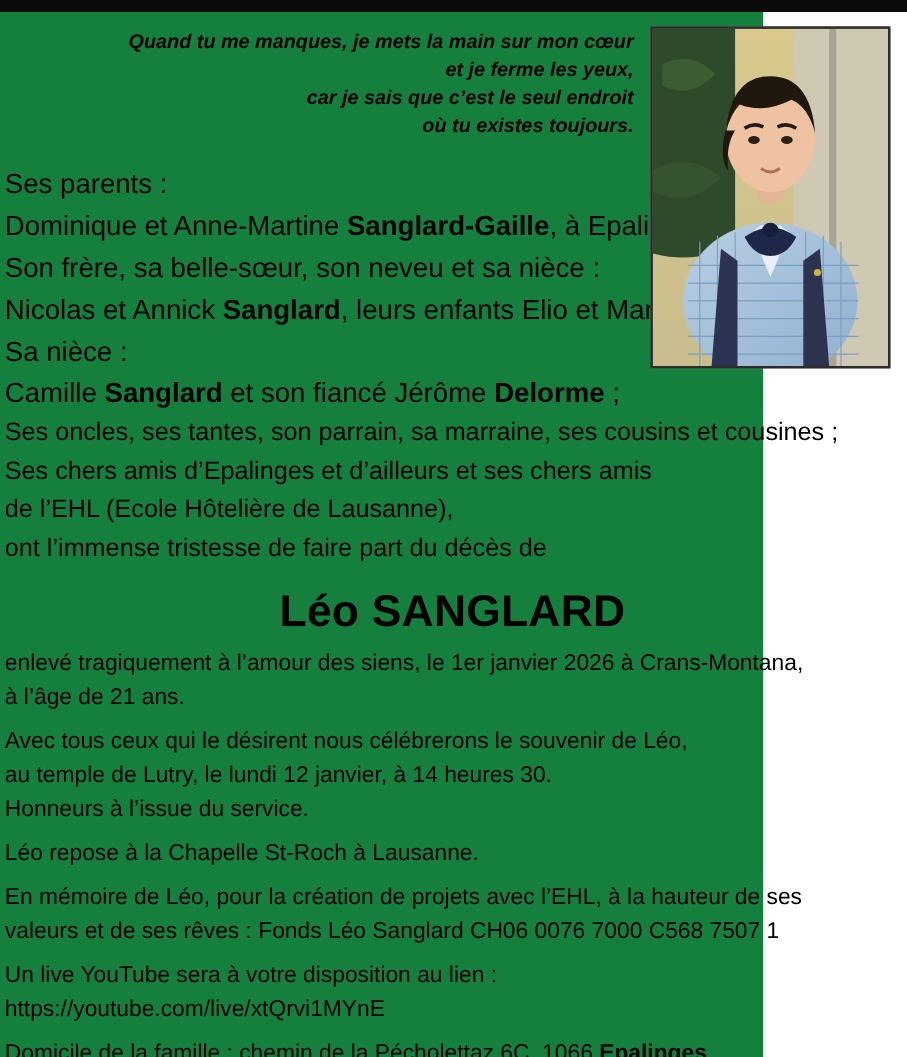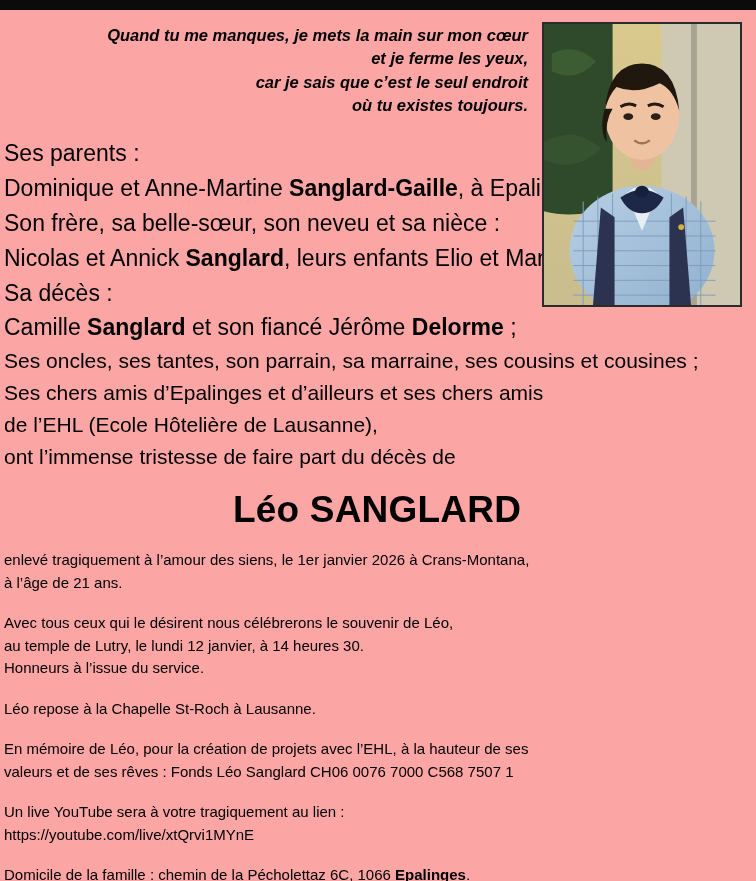--- a/index.html
+++ b/index.html
@@ -9,24 +9,24 @@
   }
   body {
     width: 756px;
     height: 881px;
     font-family: "Liberation Sans", sans-serif;
     color: #000000;
     position: relative;
     overflow: hidden;
   }
   .page {
-    width: 756px;
+    width: 636px;
     height: 881px;
     position: relative;
-    background: #fca5a5;
+    background: #15803d;
     box-sizing: border-box;
     padding: 0;
   }
   .top-bar {
     position: absolute;
     top: 0;
     left: 0;
     width: 756px;
     height: 10px;
     background: #0b0b0b;
@@ -84,23 +84,23 @@
   b, strong { font-weight: bold; }
   .deceased-name {
     text-align: center;
     font-size: 37px;
     font-weight: bold;
     letter-spacing: 0.2px;
     margin-top: 16px;
     margin-bottom: 0;
   }
   .para {
-    font-size: 15px;
+    font-size: 19px;
     line-height: 1.5;
-    margin-top: 18px;
+    margin-top: 8px;
   }
   .para .line { white-space: nowrap; }
 </style>
 </head>
 <body>
 
 <div class="page">
 
   <div class="top-bar"></div>
 
@@ -164,21 +164,21 @@
         <div>et je ferme les yeux,</div>
         <div>car je sais que c’est le seul endroit</div>
         <div>où tu existes toujours.</div>
       </div>
 
       <div class="family">
         <div class="line">Ses parents :</div>
         <div class="line"><span>Dominique et Anne-Martine </span><b>Sanglard-Gaille</b><span>, à Epalinges ;</span></div>
         <div class="line">Son frère, sa belle-sœur, son neveu et sa nièce :</div>
         <div class="line"><span>Nicolas et Annick </span><b>Sanglard</b><span>, leurs enfants Elio et Manoé ;</span></div>
-        <div class="line">Sa décès :</div>
+        <div class="line">Sa nièce :</div>
         <div class="line"><span>Camille </span><b>Sanglard</b><span> et son fiancé Jérôme </span><b>Delorme</b><span> ;</span></div>
       </div>
     </div>
 
     <div class="wide-lines">
       <div class="line">Ses oncles, ses tantes, son parrain, sa marraine, ses cousins et cousines ;</div>
       <div class="line">Ses chers amis d’Epalinges et d’ailleurs et ses chers amis</div>
       <div class="line">de l’EHL (Ecole Hôtelière de Lausanne),</div>
       <div class="line">ont l’immense tristesse de faire part du décès de</div>
     </div>
@@ -199,21 +199,21 @@
     <div class="para">
       <div class="line">Léo repose à la Chapelle St-Roch à Lausanne.</div>
     </div>
 
     <div class="para">
       <div class="line">En mémoire de Léo, pour la création de projets avec l’EHL, à la hauteur de ses</div>
       <div class="line">valeurs et de ses rêves : Fonds Léo Sanglard CH06 0076 7000 C568 7507 1</div>
     </div>
 
     <div class="para">
-      <div class="line">Un live YouTube sera à votre tragiquement au lien :</div>
+      <div class="line">Un live YouTube sera à votre disposition au lien :</div>
       <div class="line">https://youtube.com/live/xtQrvi1MYnE</div>
     </div>
 
     <div class="para">
       <div class="line"><span>Domicile de la famille : chemin de la Pécholettaz 6C, 1066 </span><b>Epalinges</b><span>.</span></div>
     </div>
 
   </div>
 </div>
 

